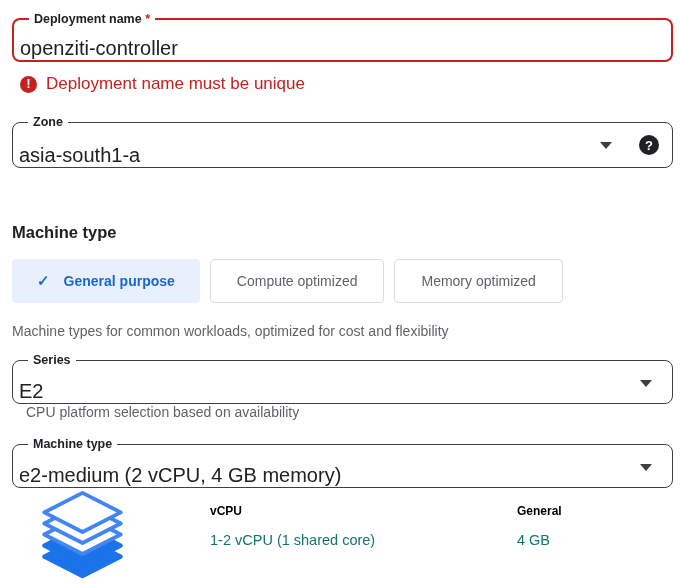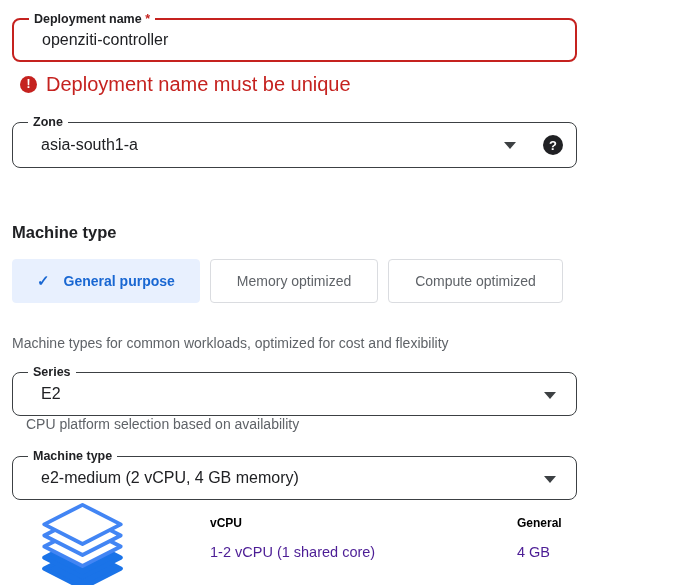--- a/index.html
+++ b/index.html
@@ -8,46 +8,46 @@
     width: 680px; height: 585px; overflow: hidden;
     font-family: "Liberation Sans", sans-serif;
     color: #202124;
     position: relative;
   }
   .page { padding-left: 12px; width: 655px; }
 
   
   .field {
     position: relative;
-    width: 565px;
+    width: 661px;
     height: 44px;
     border: 1.5px solid #3c4043;
     border-radius: 8px;
     background: #fff;
     display: flex;
-    align-items: center;
+    align-items: flex-end;
     cursor: pointer;
   }
   .field .notch-label {
     position: absolute;
     top: -9px; left: 15px;
     background: #fff;
     padding: 0 5px;
     font-size: 12.5px;
     font-weight: 700;
     color: #202124;
     line-height: 16px;
     white-space: nowrap;
   }
   .field .req { color: #c5221f; }
   .field .value, .field input {
     border: none; outline: none; background: transparent;
     font-family: "Liberation Sans", sans-serif;
-    font-size: 16px; color: #202124;
-    padding-left: 28px;
+    font-size: 20px; color: #202124;
+    padding-left: 6px;
     width: 100%;
   }
   .field-error { border: 2px solid #c5221f; }
   .dropdown-arrow {
     position: absolute;
     width: 0; height: 0;
     border-left: 6px solid transparent;
     border-right: 6px solid transparent;
     border-top: 7px solid #3c4043;
     top: 19px;
@@ -74,36 +74,36 @@
   .error-icon {
     width: 17px; height: 17px;
     border-radius: 50%;
     background: #c5221f;
     color: #fff;
     font-size: 12px; font-weight: 700;
     display: flex; align-items: center; justify-content: center;
     margin-right: 9px;
     flex: none;
   }
-  .error-text { font-size: 20px; color: #c5221f; }
+  .error-text { font-size: 17px; color: #c5221f; }
 
   
   .section-heading {
     margin-top: 54px;
     font-size: 16.5px;
     font-weight: 700;
     color: #202124;
     line-height: 20px;
   }
   .desc-text, .helper-text {
     font-size: 14px;
     color: #5f6368;
     line-height: 17px;
   }
-  .desc-text { margin-top: 32px; }
+  .desc-text { margin-top: 20px; }
   .helper-text { padding-left: 14px; }
 
   
   .tabs { margin-top: 17px; display: flex; gap: 10px; }
   .tab {
     height: 44px;
     border-radius: 4px;
     display: flex; align-items: center; justify-content: center;
     font-family: "Liberation Sans", sans-serif;
     font-size: 14px;
@@ -130,21 +130,21 @@
   .spec-header {
     padding-top: 14px;
     font-size: 12px;
     font-weight: 700;
     color: #000000;
     line-height: 18px;
   }
   .spec-value {
     margin-top: 11px;
     font-size: 14.5px;
-    color: #4c1d95;
+    color: #0f766e;
     line-height: 18px;
   }
 
   .mt-zone { margin-top: 29px; height: 46px; }
   .mt-series { margin-top: 20px; }
   .mt-machine { margin-top: 23px; }
   .mt-deploy { margin-top: 18px; }
 </style>
 </head>
 <body>
@@ -170,24 +170,24 @@
   </div>
 
   <h2 class="section-heading">Machine type</h2>
 
   <div class="tabs">
     <button class="tab selected">
       <span class="check">✓</span>
       <span>General purpose</span>
     </button>
     <button class="tab">
-      <span>Memory optimized</span>
+      <span>Compute optimized</span>
     </button>
     <button class="tab">
-      <span>Compute optimized</span>
+      <span>Memory optimized</span>
     </button>
   </div>
 
   <p class="desc-text">Machine types for common workloads, optimized for cost and flexibility</p>
 
   <div class="field mt-series">
     <label class="notch-label">Series</label>
     <div class="value">E2</div>
     <span class="dropdown-arrow" style="right:20px;"></span>
   </div>

